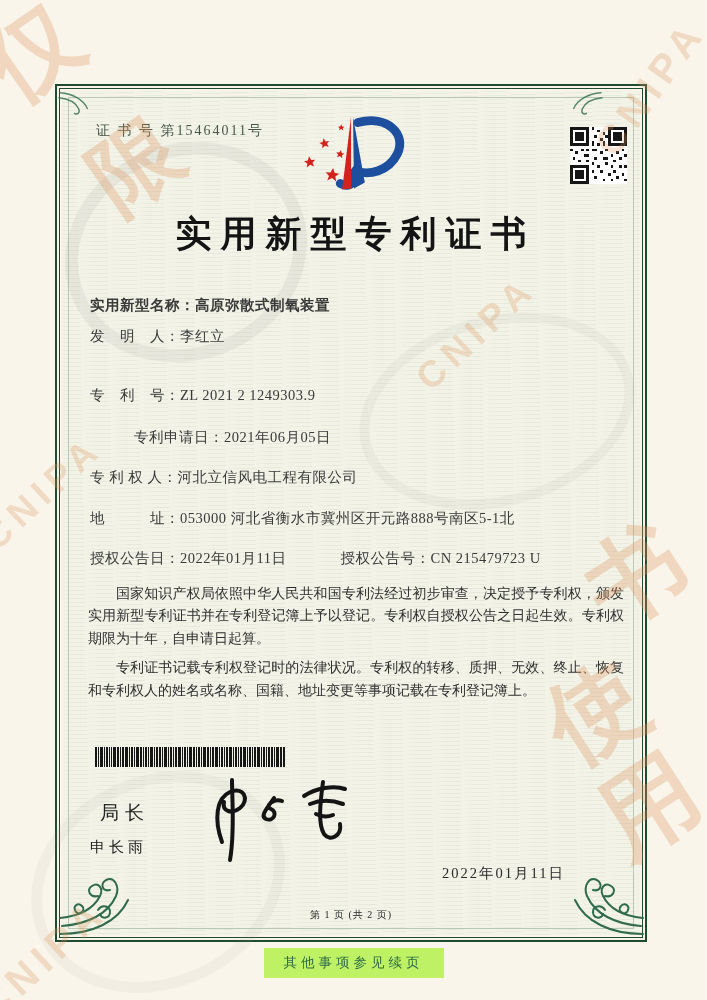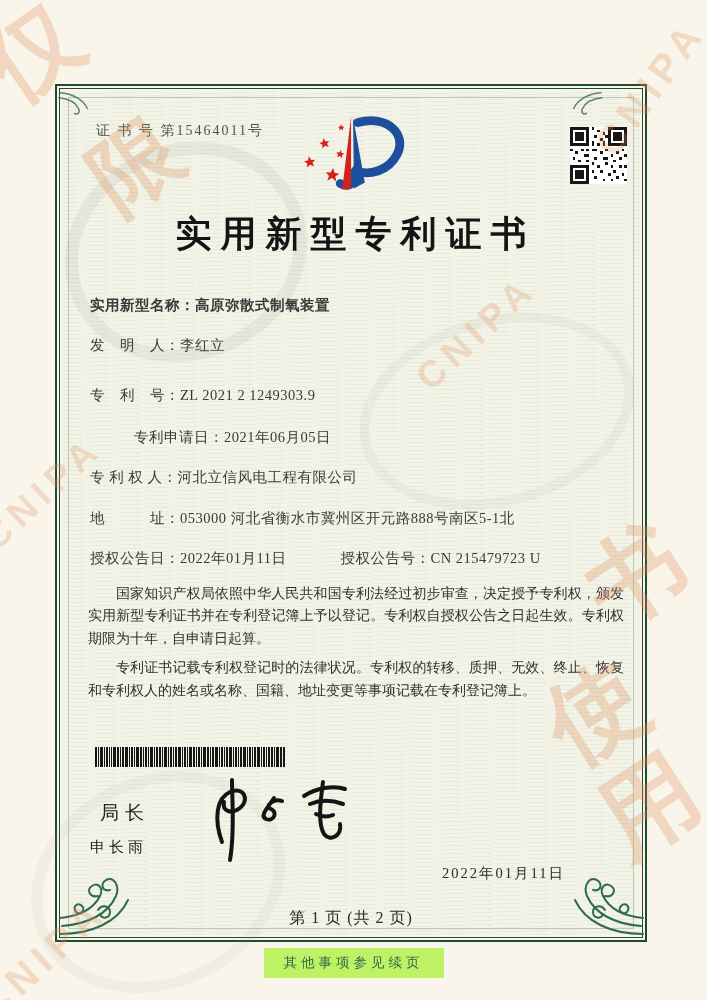--- a/index.html
+++ b/index.html
@@ -28,35 +28,35 @@
   
   .cert-no{position:absolute;left:96px;top:122px;font-size:14px;letter-spacing:2px;color:#47584a;}
   .qr{position:absolute;left:570px;top:127px;width:57px;height:57px;}
   .logo{position:absolute;left:295px;top:110px;width:118px;height:92px;}
   .title{position:absolute;left:55px;top:210px;width:592px;text-align:center;
          font-size:36px;font-weight:bold;letter-spacing:9px;color:#141414;text-indent:9px;}
   
   .fields{position:absolute;left:90px;top:296px;width:535px;height:280px;font-size:14.5px;color:#3a3a3a;}
   .frow{position:absolute;left:0;white-space:nowrap;letter-spacing:.5px;}
   .frow .lab{color:#3a3a3a;}
-  .r0{top:0;font-weight:bold;} .r1{top:40px;} .r2{top:90px;} .r3{top:132px;margin-left:44px;} .r4{top:172px;} .r5{top:213px;} .r6{top:253px;}
+  .r0{top:0;font-weight:bold;} .r1{top:31px;} .r2{top:90px;} .r3{top:132px;margin-left:44px;} .r4{top:172px;} .r5{top:213px;} .r6{top:253px;}
   .grant2{margin-left:50px;}
   
   .paras{position:absolute;left:88px;top:583px;width:536px;font-size:14px;line-height:1.6;
          color:#2f2f2f;text-align:justify;}
   .paras p{margin:0 0 7px;text-indent:2em;}
   
   .barcode{position:absolute;left:95px;top:747px;width:190px;height:20px;}
   
   .sig-label{position:absolute;left:100px;top:800px;font-size:19px;letter-spacing:6px;color:#222;}
   .sig-name{position:absolute;left:90px;top:838px;font-size:15px;letter-spacing:4px;color:#222;}
   .sig-hand{position:absolute;left:192px;top:770px;width:160px;height:100px;}
   .issue-date{position:absolute;left:442px;top:864px;font-size:14.5px;letter-spacing:2px;color:#2b2b2b;}
   .page-no{position:absolute;left:55px;top:908px;width:592px;text-align:center;
-           font-size:16px;letter-spacing:1px;color:#2a2a2a;}
+           font-size:10px;letter-spacing:1px;color:#2a2a2a;}
   
   .continuation{position:absolute;top:948px;left:50%;transform:translateX(-50%);
       background:#bef264;color:#2d6a4a;padding:6px 20px;font-size:13.5px;letter-spacing:4px;}
   
   .wm{position:absolute;pointer-events:none;color:rgba(222,146,88,.30);
       font-family:"Liberation Serif","DejaVu Serif",serif;font-weight:bold;z-index:9;}
   .wm-brand{font-family:"Liberation Sans","DejaVu Sans",sans-serif;color:rgba(222,146,88,.27);
             letter-spacing:7px;font-size:37px;transform-origin:left top;}
   .wm-c1{left:-12px;top:-10px;font-size:92px;transform:rotate(-35deg);}
   .wm-c2{left:92px;top:106px;font-size:88px;transform:rotate(-35deg);}

